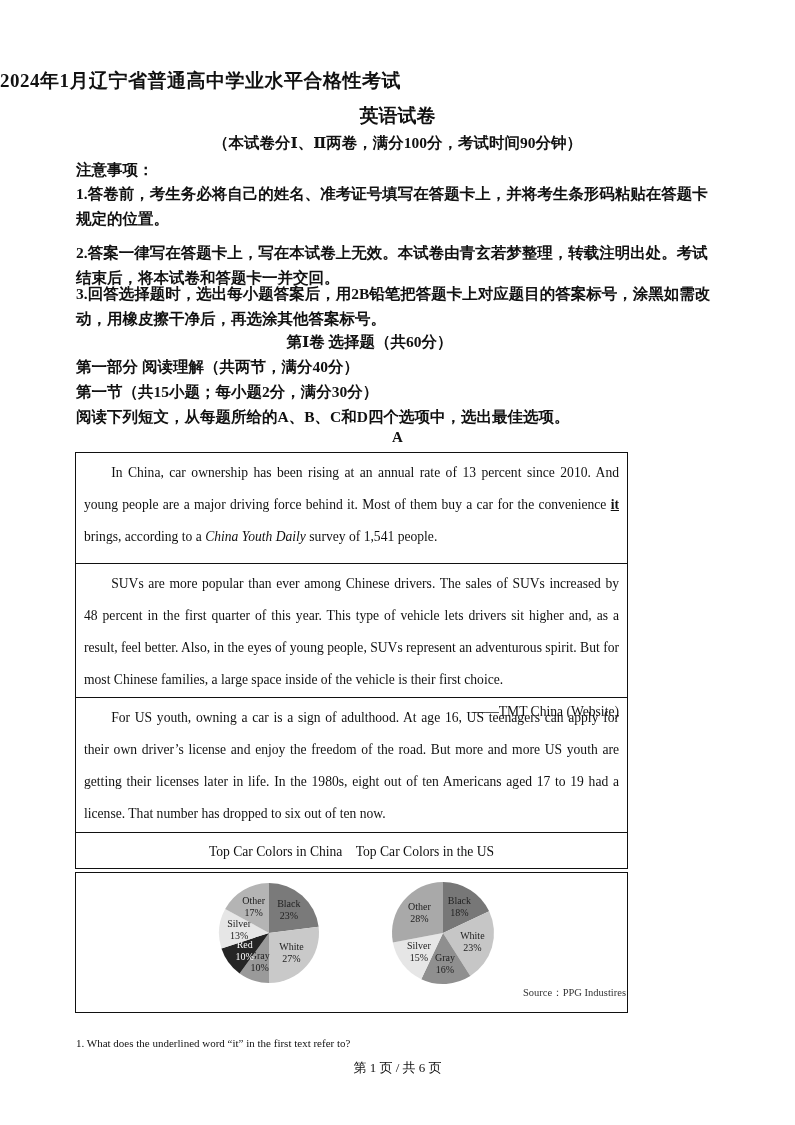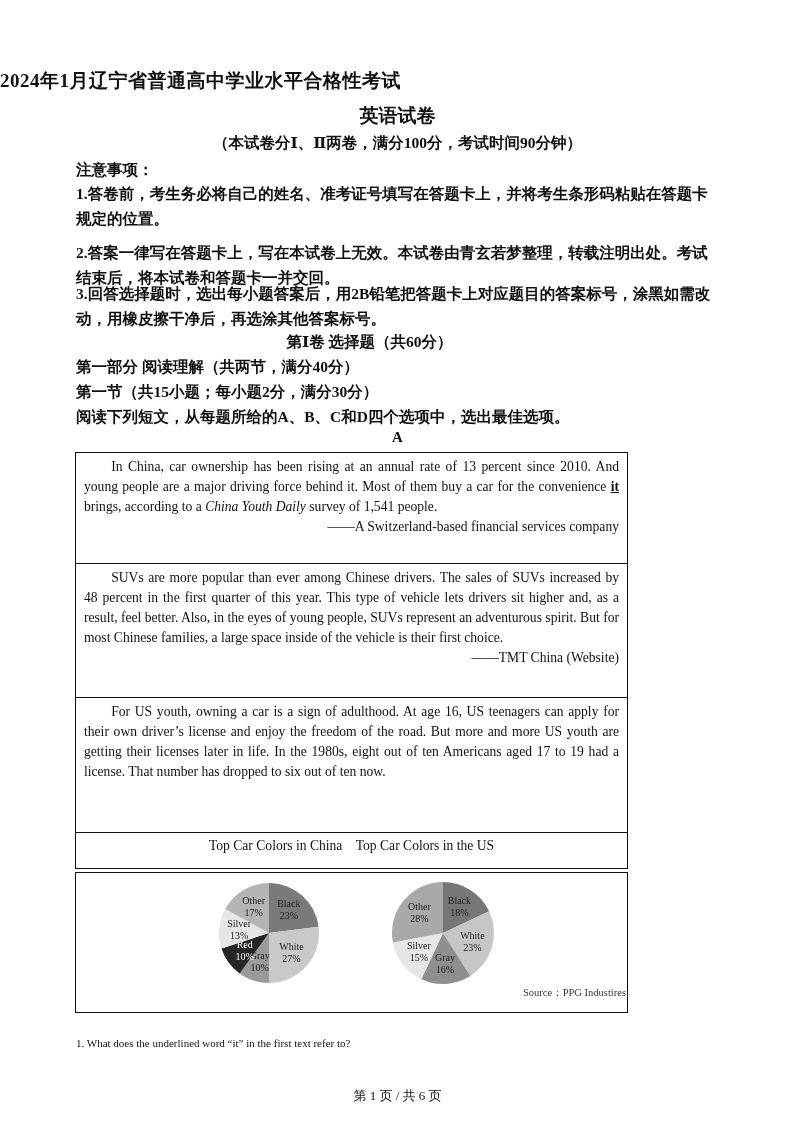--- a/index.html
+++ b/index.html
@@ -5,29 +5,29 @@
   html, body { margin: 0; padding: 0; background: #ffffff; }
   body { width: 795px; height: 1125px; position: relative; overflow: hidden; color: #111; }
   .serif { font-family: "Liberation Serif", "DejaVu Serif", serif; }
   .abs { position: absolute; }
   .title1 { left: 0; width: 795px; top: 68px; text-align: left; font-size: 19px; font-weight: bold; letter-spacing: 0.5px; }
   .title2 { left: 0; width: 795px; top: 103px; text-align: center; font-size: 19px; font-weight: bold; }
   .subtitle { left: 0; width: 795px; top: 133px; text-align: center; font-size: 15.5px; font-weight: bold; }
   .cn { left: 76px; width: 640px; font-size: 15.5px; font-weight: bold; line-height: 25px; }
   .center { text-align: center; left: 0; width: 795px; }
   .box { position: absolute; left: 75px; width: 553px; border: 1.5px solid #111; box-sizing: border-box; }
-  .sec { border-bottom: 1.5px solid #111; padding: 4px 8px 0 8px; font-size: 13.6px; line-height: 20px; text-align: justify; box-sizing: border-box; }
+  .sec { border-bottom: 1.5px solid #111; padding: 4px 8px 0 8px; font-size: 13.6px; line-height: 32px; text-align: justify; box-sizing: border-box; }
   .sec:last-child { border-bottom: none; }
   .sec p { margin: 0; text-indent: 2em; }
   .src { text-align: right; }
   .ul { text-decoration: underline; font-weight: bold; }
   .it { font-style: italic; }
   .chartbox { position: absolute; left: 75px; top: 872px; width: 553px; height: 141px; border: 1.5px solid #111; box-sizing: border-box; }
   .q { left: 76px; top: 1037px; font-size: 11px; font-family: Liberation Serif, serif; }
-  .footer { left: 0; width: 795px; top: 1059px; text-align: center; font-size: 13px; margin-top: 28px; }
+  .footer { left: 0; width: 795px; top: 1059px; text-align: center; font-size: 13px; }
 </style>
 </head>
 <body>
 
 <div class="abs title1 serif">2024年1月辽宁省普通高中学业水平合格性考试</div>
 <div class="abs title2 serif">英语试卷</div>
 <div class="abs subtitle serif">（本试卷分Ⅰ、Ⅱ两卷，满分100分，考试时间90分钟）</div>
 
 <div class="abs cn serif" style="top:157px;">注意事项：</div>
 <div class="abs cn serif" style="top:181px;">1.答卷前，考生务必将自己的姓名、准考证号填写在答题卡上，并将考生条形码粘贴在答题卡规定的位置。</div>
@@ -36,21 +36,20 @@
 
 <div class="abs cn serif center" style="top:329px;left:0;width:739px;">第Ⅰ卷  选择题（共60分）</div>
 <div class="abs cn serif" style="top:354px;">第一部分  阅读理解（共两节，满分40分）</div>
 <div class="abs cn serif" style="top:379px;">第一节（共15小题；每小题2分，满分30分）</div>
 <div class="abs cn serif" style="top:404px;">阅读下列短文，从每题所给的A、B、C和D四个选项中，选出最佳选项。</div>
 <div class="abs serif" style="top:429px;left:0;width:795px;text-align:center;font-weight:bold;font-size:15px;">A</div>
 
 <div class="box serif" style="top:452px;height:417px;">
   <div class="sec" style="height:111px;">
     <p><span>In China, car ownership has been rising at an annual rate of 13 percent since 2010. And young people are a major driving force behind it. Most of them buy a car for the convenience </span><span class="ul">it</span><span> brings, according to a </span><span class="it">China Youth Daily</span><span> survey of 1,541 people.</span></p>
-    <div class="src">——A Switzerland-based financial services company</div>
   </div>
   <div class="sec" style="height:134px;">
     <p>SUVs are more popular than ever among Chinese drivers. The sales of SUVs increased by 48 percent in the first quarter of this year. This type of vehicle lets drivers sit higher and, as a result, feel better. Also, in the eyes of young people, SUVs represent an adventurous spirit. But for most Chinese families, a large space inside of the vehicle is their first choice.</p>
     <div class="src">——TMT China (Website)</div>
   </div>
   <div class="sec" style="height:135px;">
     <p>For US youth, owning a car is a sign of adulthood. At age 16, US teenagers can apply for their own driver’s license and enjoy the freedom of the road. But more and more US youth are getting their licenses later in life. In the 1980s, eight out of ten Americans aged 17 to 19 had a license. That number has dropped to six out of ten now.</p>
   </div>
   <div class="sec" style="height:34px;text-align:center;padding-top:3px;white-space:pre;">Top Car Colors in China    Top Car Colors in the US</div>
 </div>

